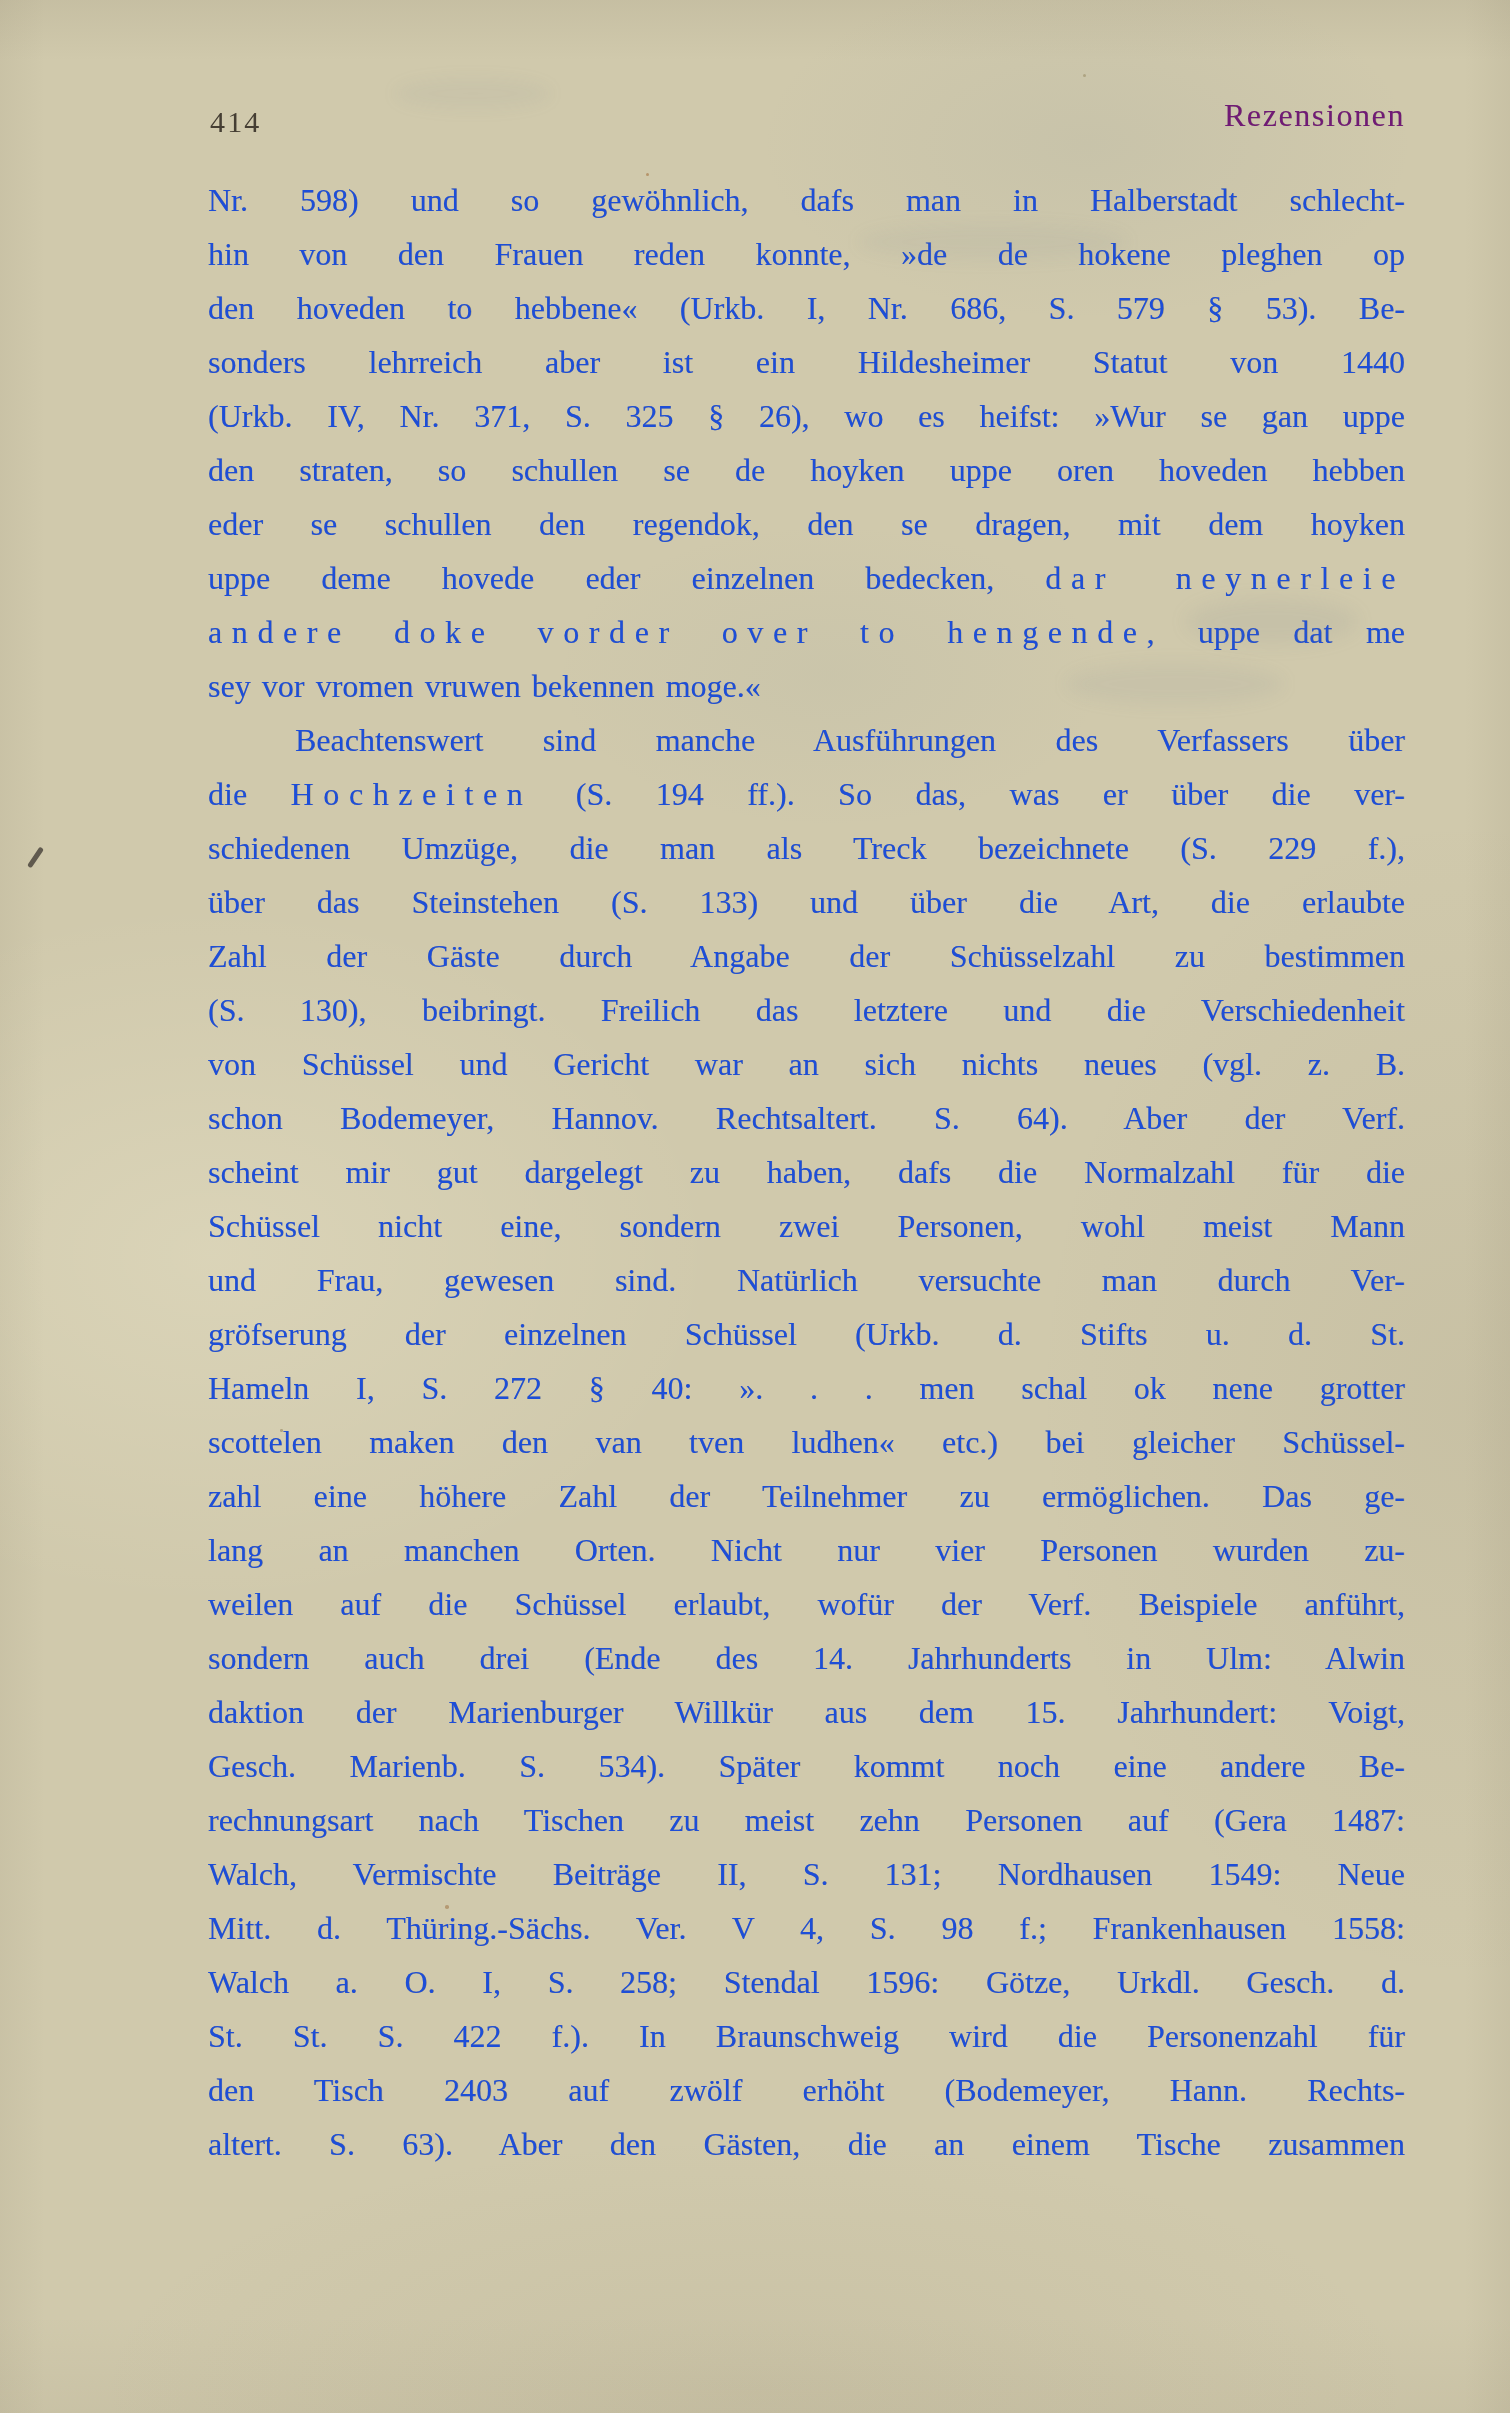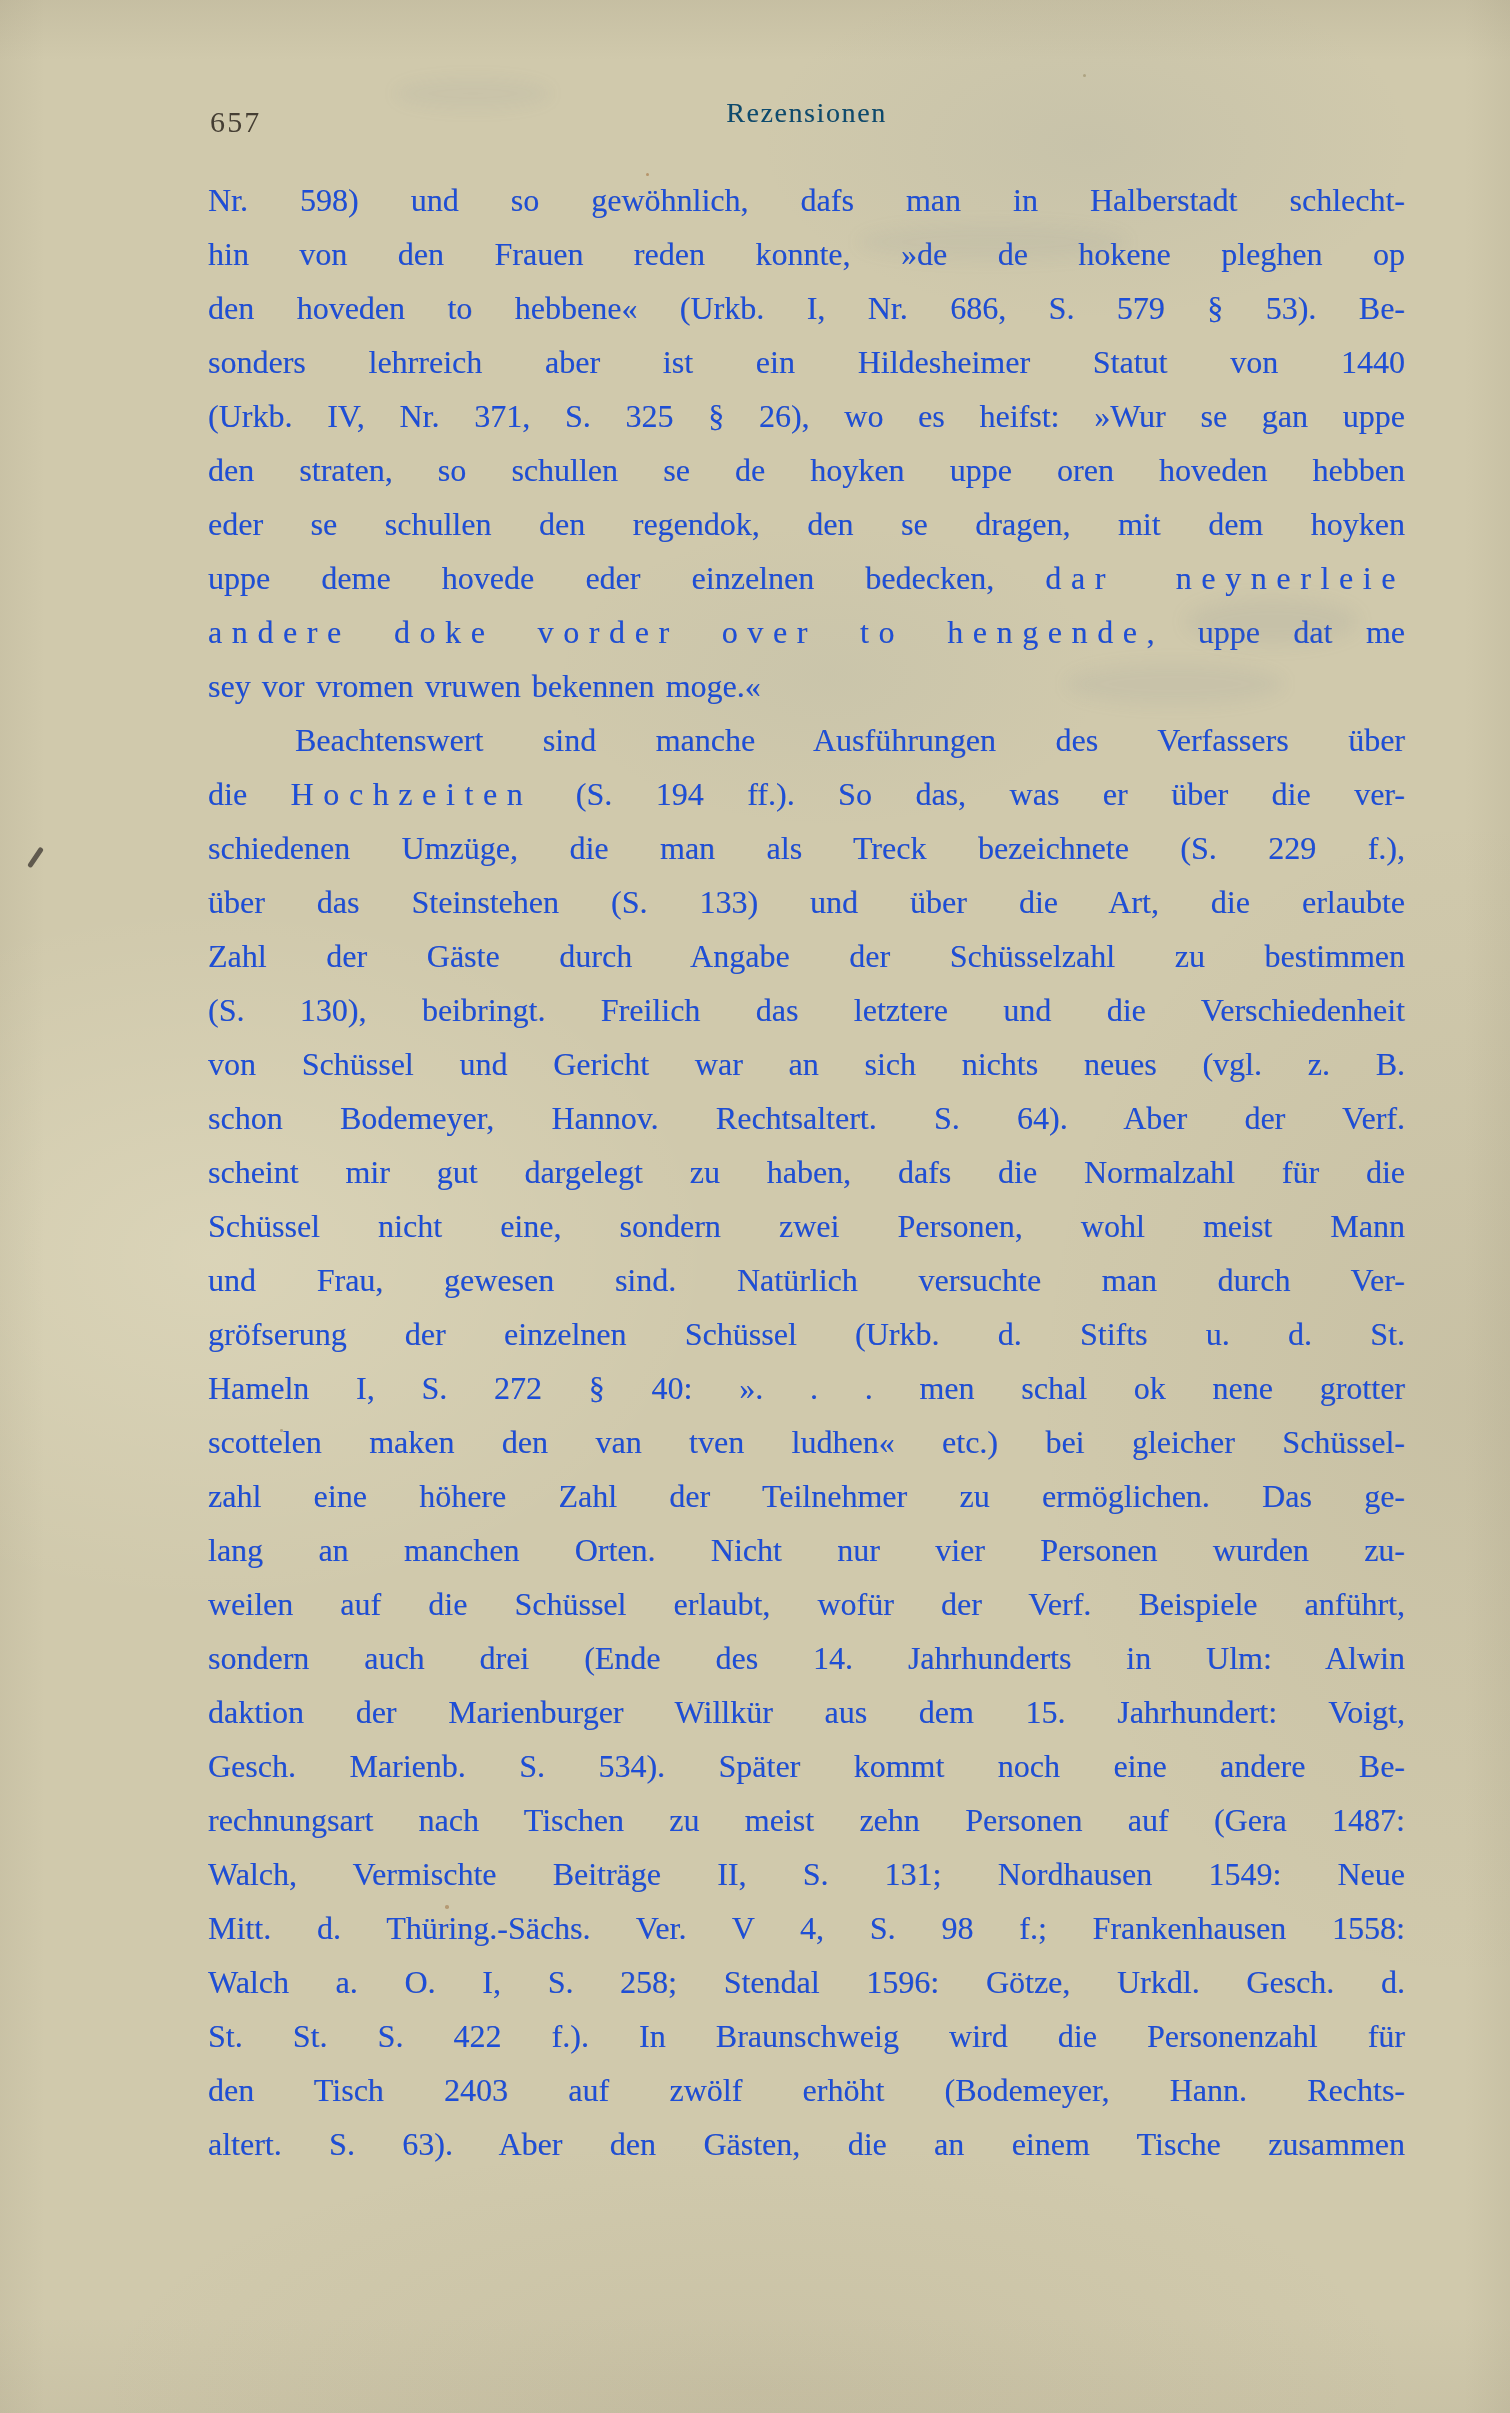--- a/index.html
+++ b/index.html
@@ -27,22 +27,22 @@
       radial-gradient(ellipse 572px 780px at 97% 58%, rgba(118,108,84,0.09), transparent 75%),
       radial-gradient(ellipse 884px 338px at 50% 99%, rgba(122,112,88,0.08), transparent 75%);
   }
 
   .running-head { position:absolute; left:208px; top:97px; width:1197px; height:47px; }
   .pageno {
     position:absolute; left:2.1px; top:8.3px;
     font-size:30px; letter-spacing:2.1px; color:#453e33;
   }
   .running-title {
-    display:block; text-align:center;
-    font-size:28px; letter-spacing:1.6px; color:#0c4a6e;
+    display:block; text-align:right;
+    font-size:32px; letter-spacing:1.6px; color:#701a75;
     text-shadow:0.3px 0.3px 0.4px rgba(64,56,44,0.30);
   }
 
   .body-text { position:absolute; left:208px; top:173px; width:1197px; }
   .line {
     font-size:32px; line-height:54px;
     text-align:justify; text-align-last:justify;
     word-spacing:0.10em;
     color:#1d4ed8;
     text-shadow:0.3px 0.3px 0.5px rgba(62,54,42,0.32);
@@ -73,21 +73,21 @@
   .speck.p3 { left:280px;  top:1429px; width:2.6px; height:2.6px; background:#8a7a50; opacity:0.5; }
   .speck.p5 { left:1083px; top:74px;  width:3.1px; height:3.1px; background:#8a7a50; opacity:0.45; }
 </style>
 </head>
 <body>
 
 <div class="page">
   <div class="texture"></div>
 
   <div class="running-head">
-    <span class="pageno">657</span>
+    <span class="pageno">414</span>
     <span class="running-title">Rezensionen</span>
   </div>
 
   <div class="body-text">
       <div class="line"><span>Nr. 598) und so gewöhnlich, dafs man in Halberstadt schlecht-</span></div>
       <div class="line"><span>hin von den Frauen reden konnte, »de de hokene pleghen op</span></div>
       <div class="line"><span>den hoveden to hebbene« (Urkb. I, Nr. 686, S. 579 § 53). Be-</span></div>
       <div class="line"><span>sonders lehrreich aber ist ein Hildesheimer Statut von 1440</span></div>
       <div class="line"><span>(Urkb. IV, Nr. 371, S. 325 § 26), wo es heifst: »Wur se gan uppe</span></div>
       <div class="line"><span>den straten, so schullen se de hoyken uppe oren hoveden hebben</span></div>

